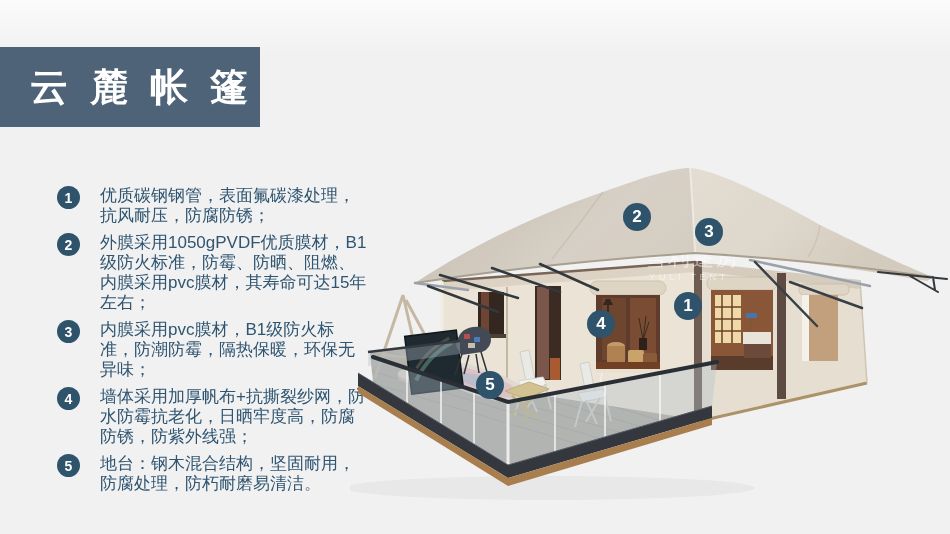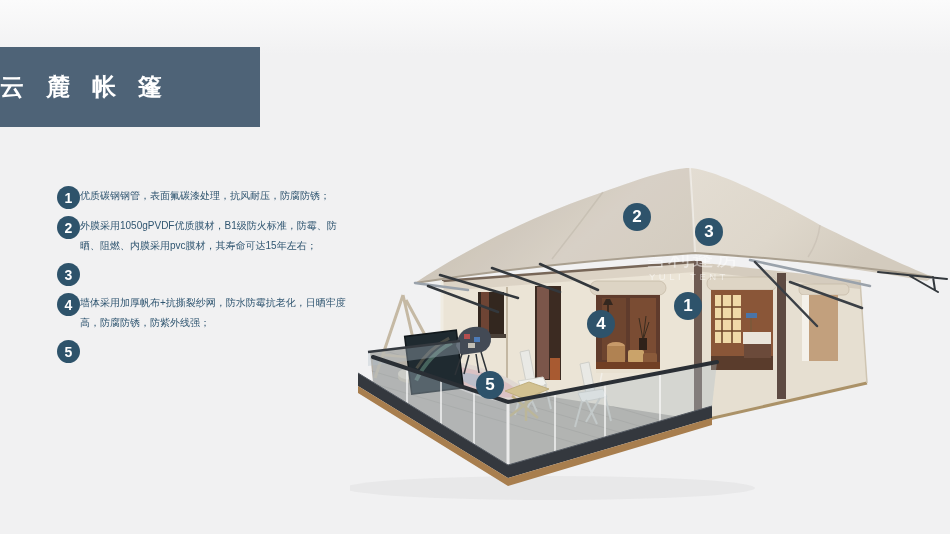--- a/index.html
+++ b/index.html
@@ -8,37 +8,37 @@
   #canvas {
     position:relative; width:950px; height:534px; overflow:hidden;
     background:linear-gradient(180deg,#fbfbfb 0px,#f1f1f2 55px,#f1f1f2 100%);
   }
   
   .title-block {
     position:absolute; left:0; top:47px; width:260px; height:80px;
     background:#4e6377;
   }
   .title-block h1 {
-    color:#ffffff; font-size:24px; font-weight:bold;
-    line-height:80px; letter-spacing:22px;
+    color:#ffffff; font-size:38px; font-weight:bold;
+    line-height:80px; padding-left:30px; letter-spacing:22px;
     white-space:nowrap;
   }
   
   .features {
     position:absolute; left:57px; top:186px; width:312px; list-style:none;
   }
   .feature { display:flex; align-items:flex-start; margin-bottom:7px; }
   .badge {
     flex:0 0 auto; width:23px; height:23px; border-radius:50%;
     background:#2e536b; color:#fff; font-size:14px; font-weight:bold;
     display:flex; align-items:center; justify-content:center; margin-top:0px;
   }
   .ftext {
-    width:268px; color:#2f5570;
-    font-size:10px; line-height:20px; font-weight:500;
+    margin-left:20px; width:268px; color:#2f5570;
+    font-size:17px; line-height:20px; font-weight:500;
   }
   
   .tent { position:absolute; left:350px; top:140px; width:600px; height:394px; }
   .tent svg { position:absolute; left:0; top:0; }
   .marker {
     position:absolute; width:28px; height:28px; border-radius:50%;
     background:#2e536b; color:#fff; font-size:17px; font-weight:bold;
     display:flex; align-items:center; justify-content:center;
   }
   .pos-1 { left:324px; top:152px; }
@@ -60,27 +60,29 @@
     <li class="feature">
       <span class="badge">1</span>
       <p class="ftext">优质碳钢钢管，表面氟碳漆处理，抗风耐压，防腐防锈；</p>
     </li>
     <li class="feature">
       <span class="badge">2</span>
       <p class="ftext">外膜采用1050gPVDF优质膜材，B1级防火标准，防霉、防晒、阻燃、内膜采用pvc膜材，其寿命可达15年左右；</p>
     </li>
     <li class="feature">
       <span class="badge">3</span>
+      <p class="ftext">内膜采用pvc膜材，B1级防火标准，防潮防霉，隔热保暖，环保无异味；</p>
     </li>
     <li class="feature">
       <span class="badge">4</span>
       <p class="ftext">墙体采用加厚帆布+抗撕裂纱网，防水防霉抗老化，日晒牢度高，防腐防锈，防紫外线强；</p>
     </li>
     <li class="feature">
       <span class="badge">5</span>
+      <p class="ftext">地台：钢木混合结构，坚固耐用，防腐处理，防朽耐磨易清洁。</p>
     </li>
   </ul>
 
   <div class="tent">
     <svg width="600" height="394" viewBox="0 0 600 394">
       <defs>
         <linearGradient id="roofG" x1="0" y1="0" x2="1" y2="0.25">
           <stop offset="0" stop-color="#ccc4b6"></stop>
           <stop offset="0.45" stop-color="#e4ded4"></stop>
           <stop offset="0.78" stop-color="#ded7cb"></stop>

